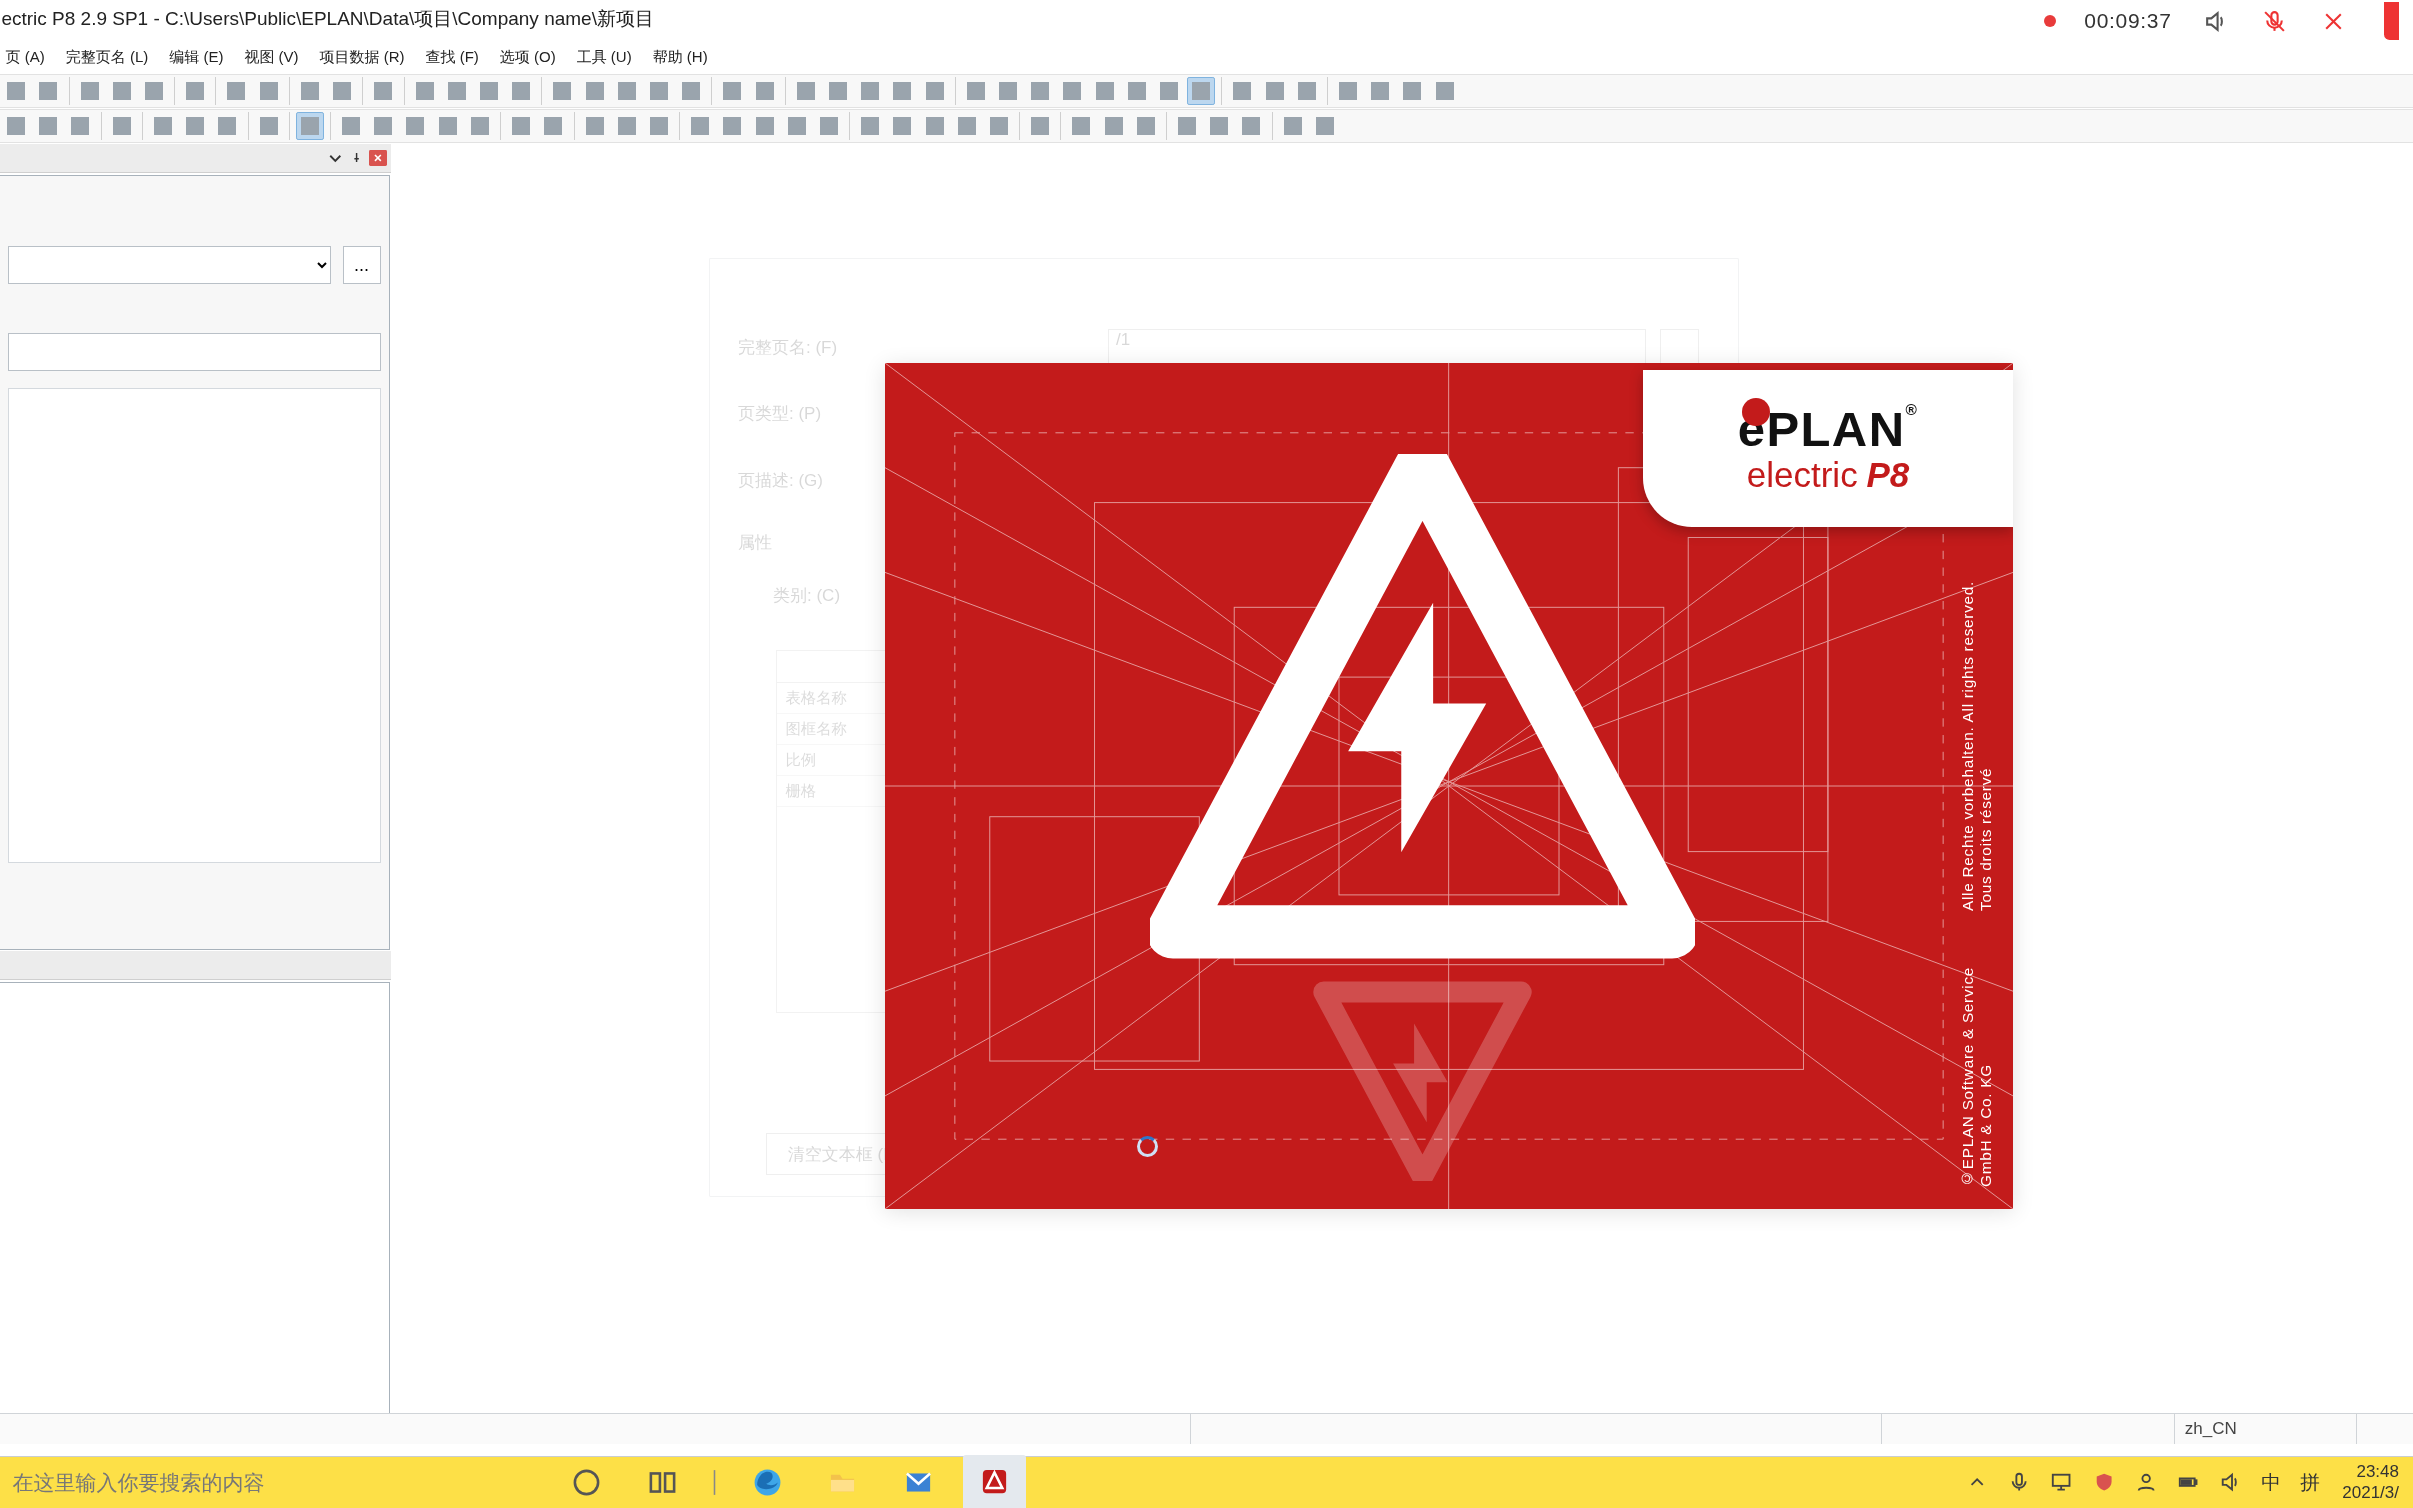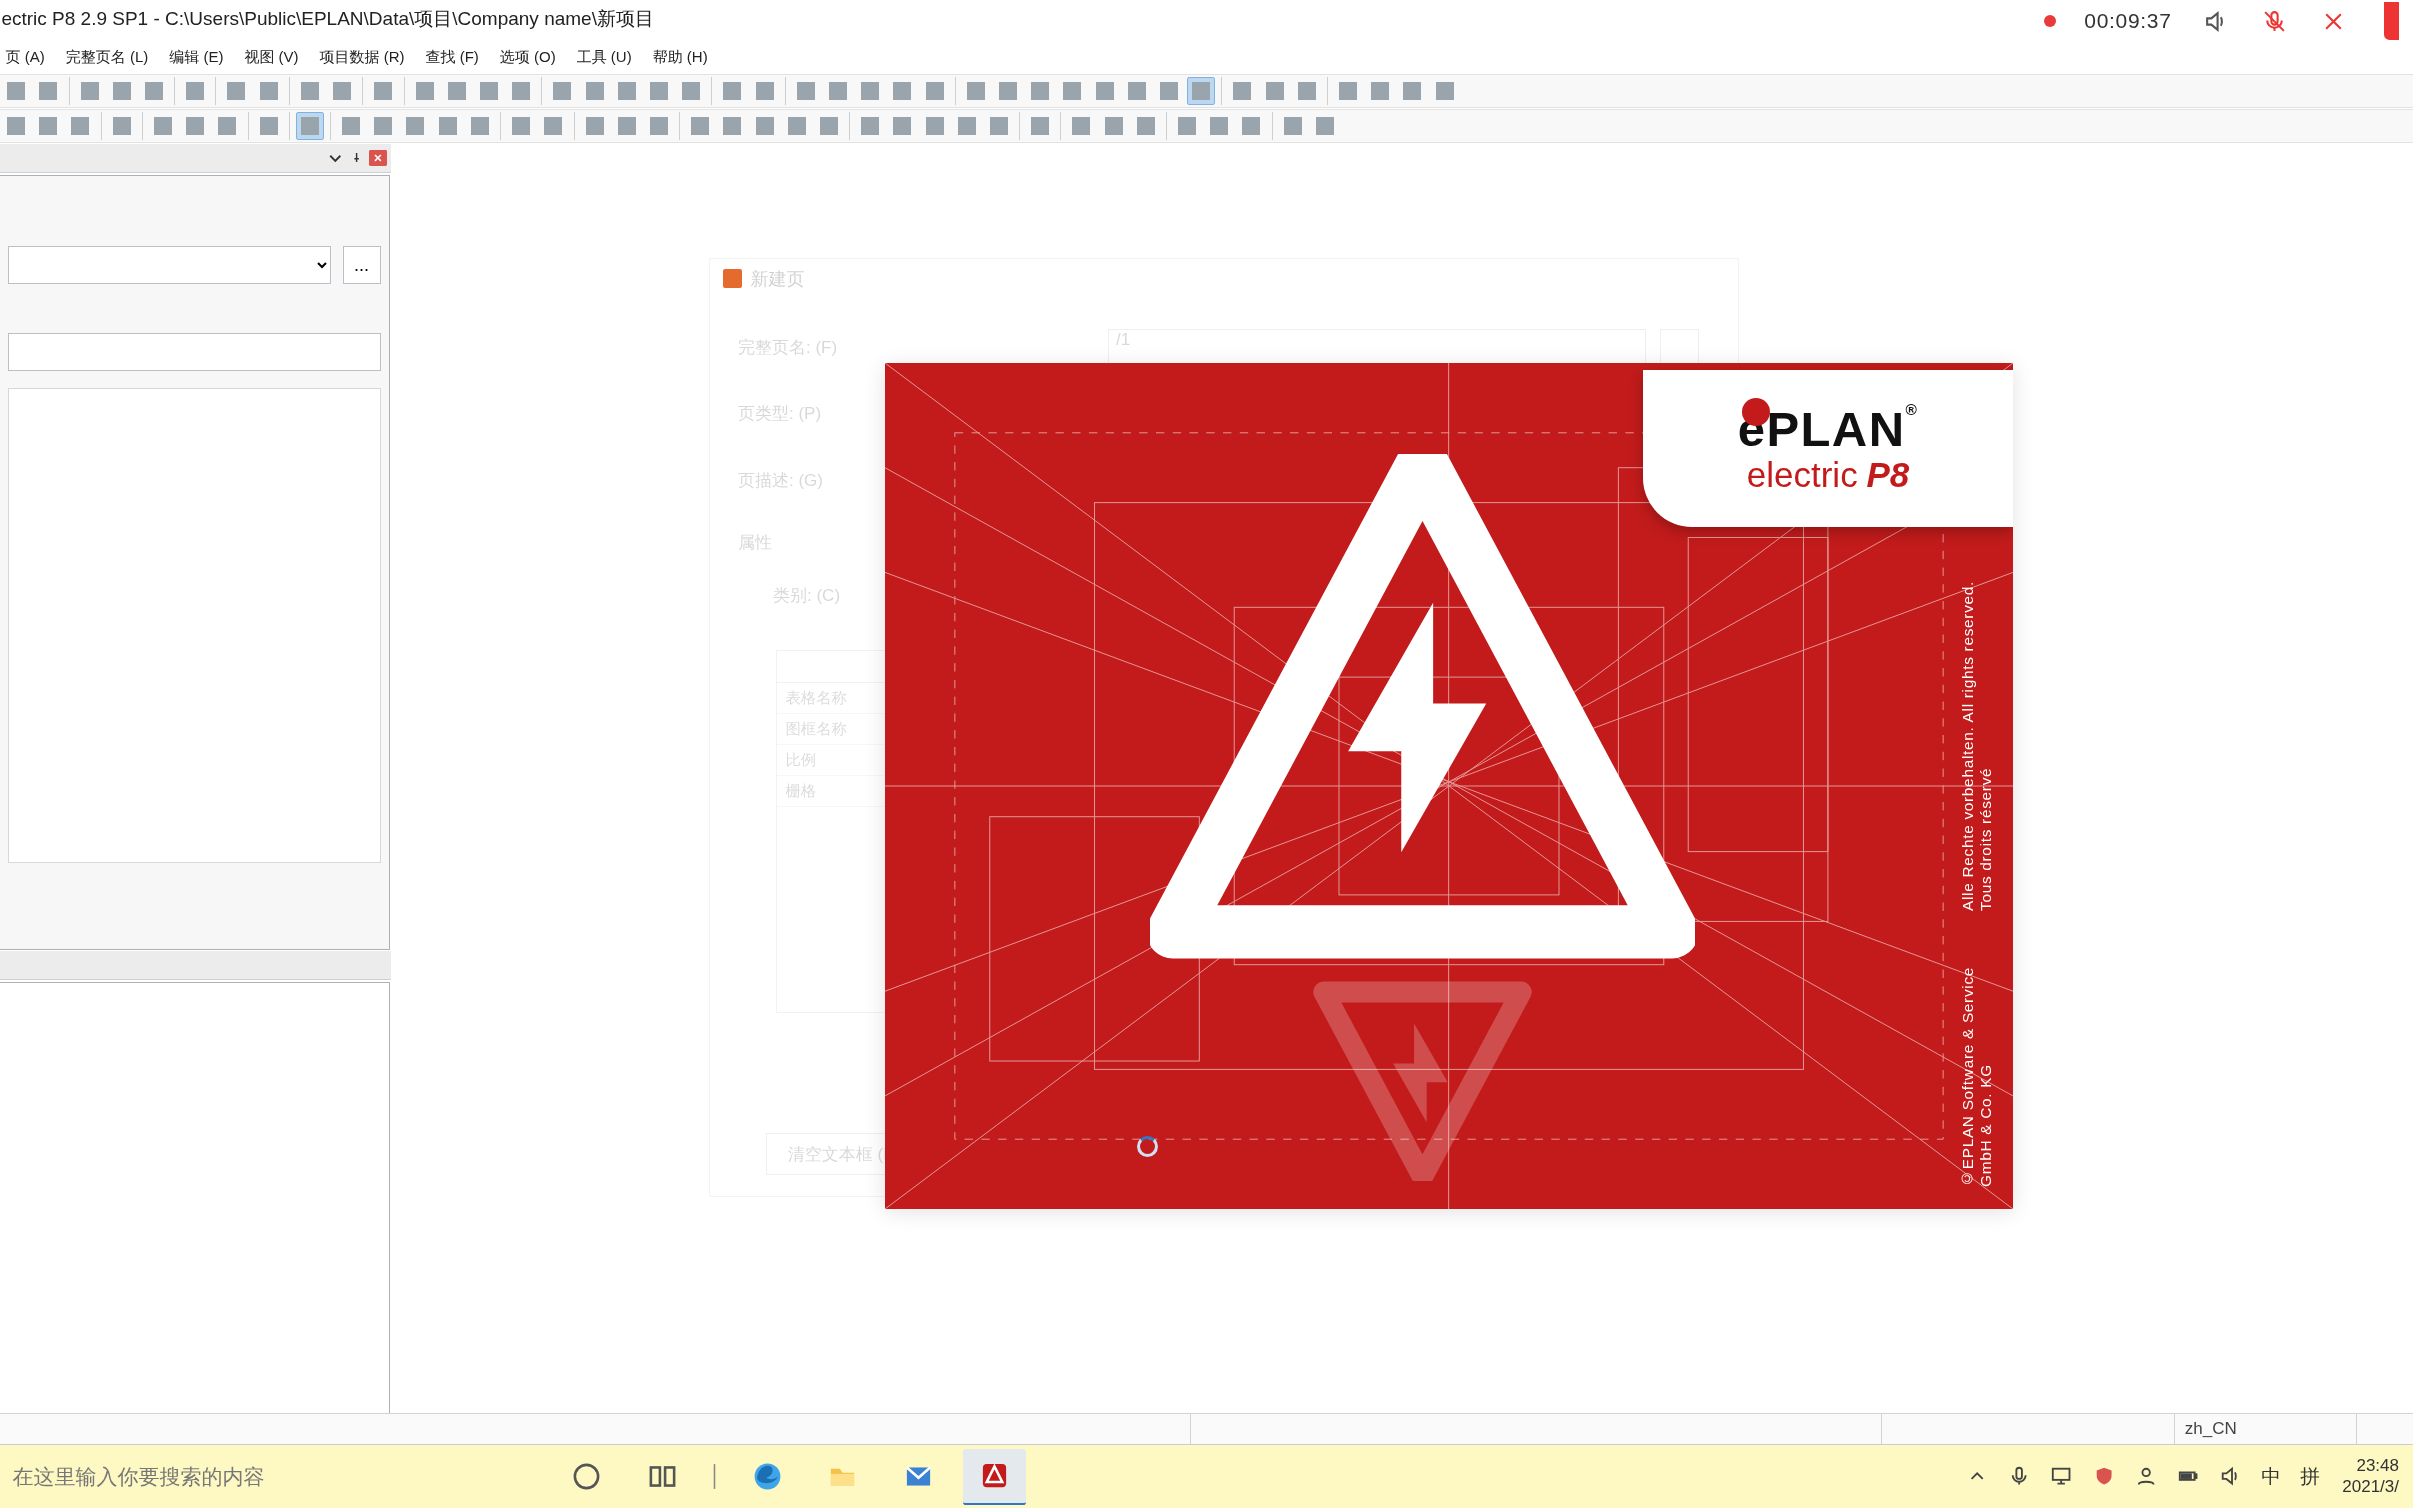--- a/index.html
+++ b/index.html
@@ -84,21 +84,21 @@
 .splash .tri svg { width:100%; height:100%;}
 .splash .reflect { position:absolute; top:608px; left:272px; width:531px; height:210px; opacity:0.22; transform:scaleY(-1);}
 .splash .reflect svg { width:100%; height:100%;}
 .spinner { position:absolute; top:1136px; left:1137px; width:21px; height:21px; border:3.5px solid #cfe1f5; border-top-color:#2f77c9; border-radius:50%;}
 
 
 .statusbar { position:absolute; left:0; right:0; bottom:64px; height:31px; background:#fafafa; border-top:0.7px solid #d0d4d8; display:flex;}
 .statusbar .cell { border-right:0.7px solid #d0d4d8; height:100%; display:flex; align-items:center; padding:0 9.8px; font-size:17px; color:#444;}
 
 
-.taskbar { position:absolute; left:0; right:0; bottom:0; height:64px; background:#fef9c3; border-top:0.7px solid #c9cdd1; display:flex; align-items:center;}
+.taskbar { position:absolute; left:0; right:0; bottom:0; height:52px; background:#fde047; border-top:0.7px solid #c9cdd1; display:flex; align-items:center;}
 .taskbar .search { width:538px; height:100%; display:flex; align-items:center; padding-left:12.6px; font-size:21px; color:#777;}
 .taskbar .tcenter { display:flex; align-items:center; gap:12.6px; height:100%; padding-left:17px;}
 .tbicon { width:63px; height:56px; display:flex; align-items:center; justify-content:center; border-radius:2.8px;}
 .tbicon svg { width:31px; height:31px;}
 .tbicon.active { border-bottom:2.8px solid #2f77c9; background:#e4e9ee;}
 .tray { margin-left:auto; display:flex; align-items:center; gap:11.2px; padding-right:14px;}
 .tray .ticon { width:31px; height:31px; display:flex; align-items:center; justify-content:center; color:#444;}
 .tray .ticon svg { width:22.3px; height:22.3px;}
 .tray .ime { font-size:19.6px; color:#333; padding:0 4.2px;}
 .tray .clock { text-align:right; font-size:17px; color:#333; line-height:1.2; padding-left:7px;}
@@ -452,24 +452,20 @@
   <div class="picon pin"><svg viewBox="0 0 10 10">
         <path d="M5 1v5M3 6h4M5 6v3" stroke="#333" stroke-width="1.3" fill="none"></path>
       </svg></div>
   <div class="picon close"><svg viewBox="0 0 10 10">
         <path d="M2 2l6 6M8 2l-6 6" stroke="#fff" stroke-width="1.6"></path>
       </svg></div>
 </div>
 <div class="panel-lower"></div>
 
 <div class="ghost-dialog">
-  <div class="gtitle">
-      <div class="gicon"></div>
-      <span>新建页</span>
-    </div>
   <div class="grow" style="top:77px;">
       <div class="glbl">完整页名: (F)</div>
     </div>
   <div class="ginput" style="position:absolute;top:70px;left:398px;width:538px;"><span class="glbl" style="padding-left:7px;">/1</span></div>
   <div class="gdots" style="position:absolute;top:70px;left:950px;"></div>
 
   <div class="grow" style="top:143px;">
       <div class="glbl">页类型: (P)</div>
     </div>
   <div class="ginput" style="position:absolute;top:136px;left:398px;width:307px;"><span class="glbl" style="padding-left:7px;">标题页/封页 (自动式)</span></div>

